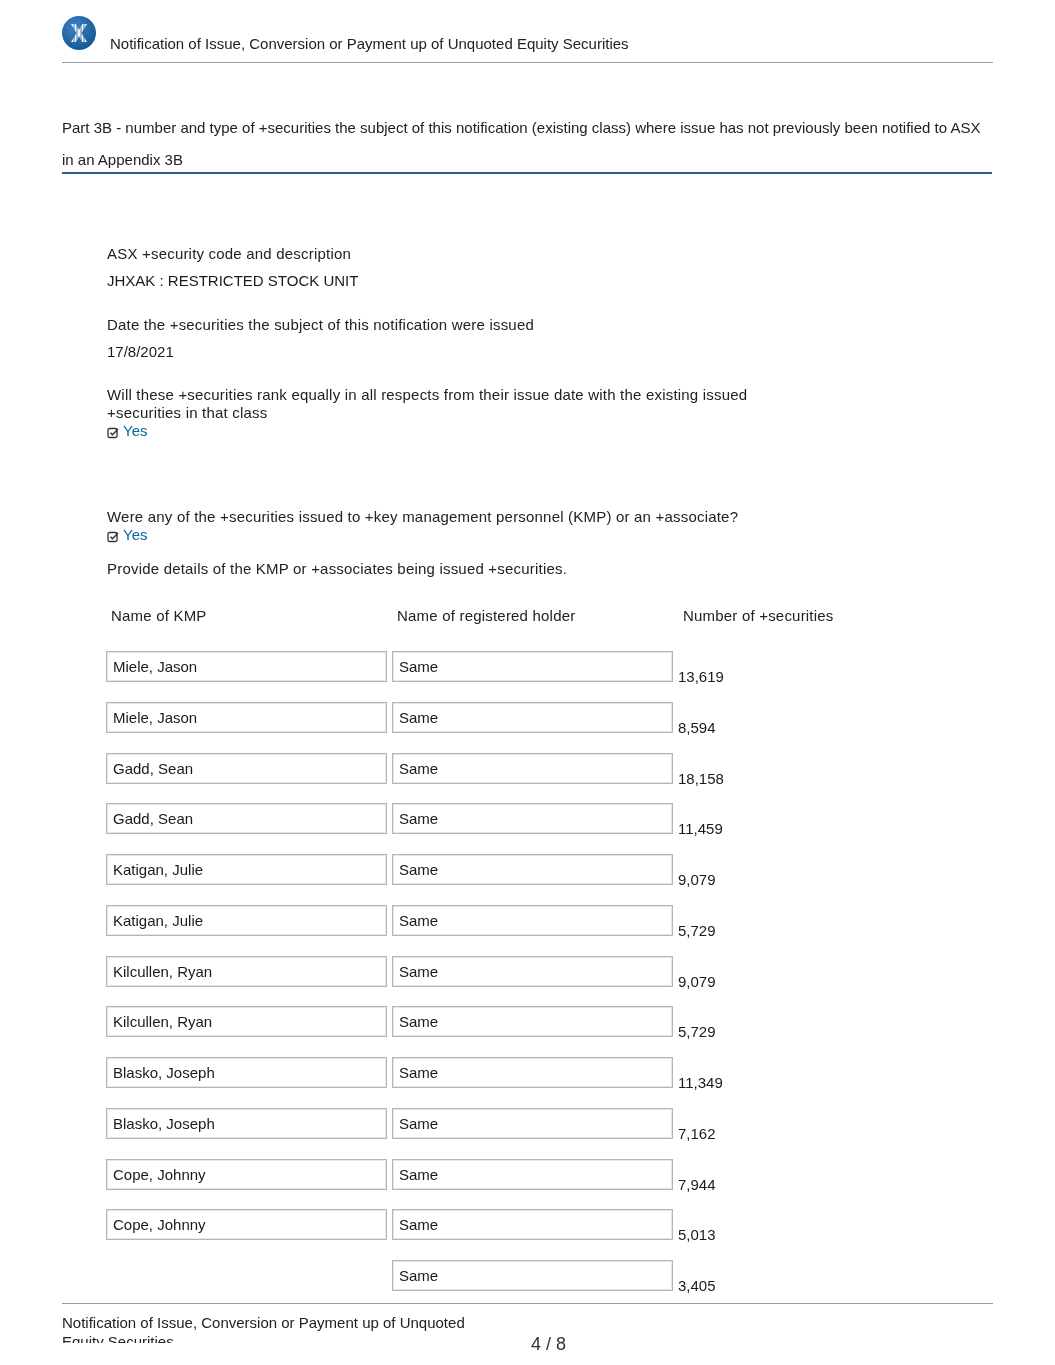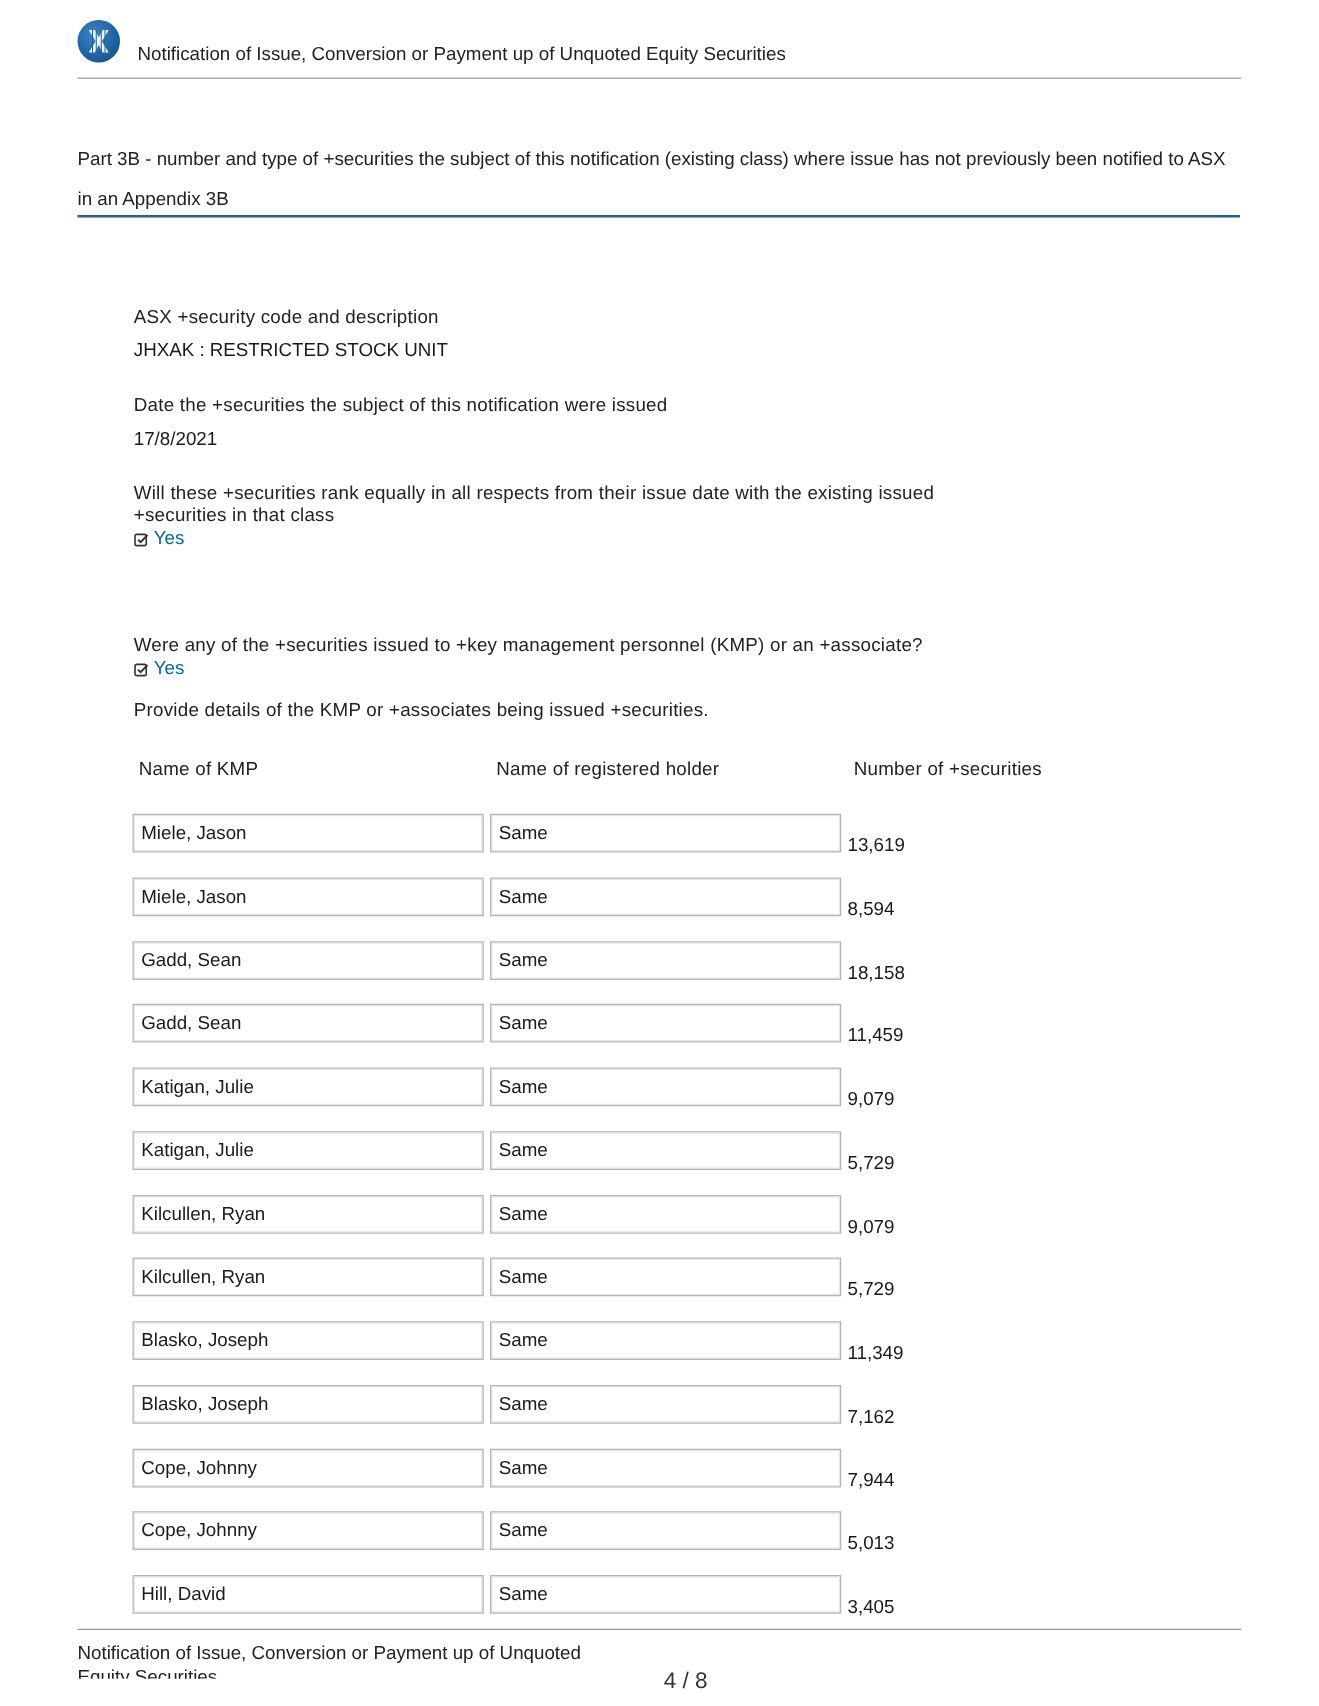--- a/index.html
+++ b/index.html
@@ -148,21 +148,20 @@
       <div class="box kmp">Cope, Johnny</div>
       <div class="box holder">Same</div>
       <div class="num">7,944</div>
     </div>
     <div class="kmp-row" style="top: 1209px;">
       <div class="box kmp">Cope, Johnny</div>
       <div class="box holder">Same</div>
       <div class="num">5,013</div>
     </div>
     <div class="kmp-row" style="top: 1260px;">
-      <div class="box kmp">Hill, David</div>
       <div class="box holder">Same</div>
       <div class="num">3,405</div>
     </div>
   </div>
 
 <div class="footer-rule"></div>
 <div class="footer-title">Notification of Issue, Conversion or Payment up of Unquoted Equity Securities</div>
 <div class="footer-page">4 / 8</div>
 
 </body></html>

